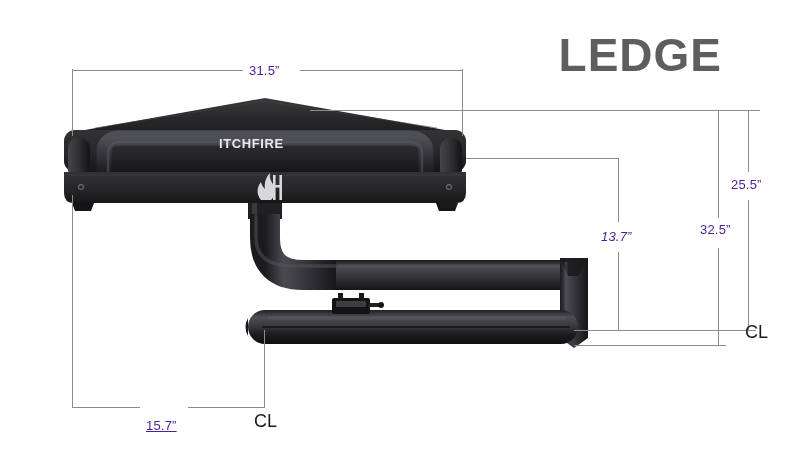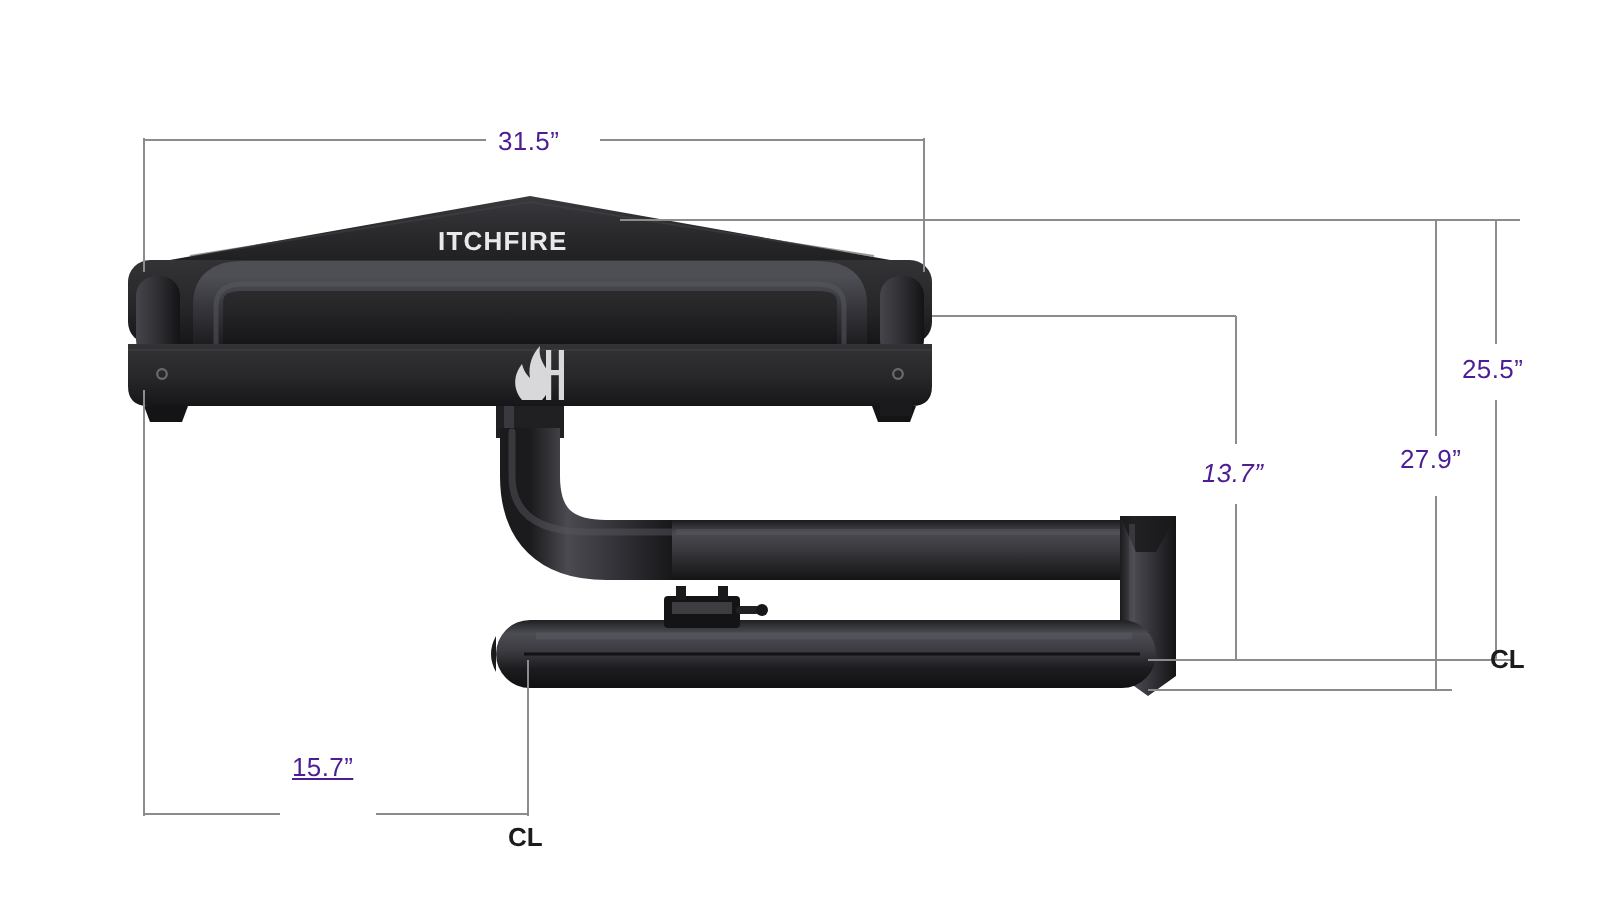--- a/index.html
+++ b/index.html
@@ -28,24 +28,23 @@
     position: absolute;
     font-family: "Liberation Sans", sans-serif;
     font-size: 13px;
     color: #4c1d95;
     white-space: nowrap;
     letter-spacing: 0.2px;
   }
   .cllabel {
     position: absolute;
     font-family: "Liberation Sans", sans-serif;
-    font-size: 13px;
+    font-size: 18px;
     color: #1c1c1c;
     white-space: nowrap;
-    font-weight: bold;
   }
   #product-title {
     position: absolute;
     right: 78px;
     top: 32px;
     font-family: "Liberation Sans", sans-serif;
     font-size: 46px;
     font-weight: bold;
     color: #5e5e5e;
     letter-spacing: 1px;
@@ -53,21 +52,21 @@
   }
   .brandmark {
     position: absolute;
     font-family: "Liberation Sans", sans-serif;
     font-weight: bold;
     color: #e9e9ea;
     white-space: nowrap;
   }
   #brand-wordmark {
     left: 219px;
-    top: 113px;
+    top: 136px;
     font-size: 13px;
     letter-spacing: 0.6px;
   }
 </style>
 </head>
 <body>
 
 <div id="stage">
 
   <svg class="layer" viewBox="0 0 800 450" xmlns="http://www.w3.org/2000/svg">
@@ -217,30 +216,31 @@
         <line x1="72" y1="195" x2="72" y2="408"></line>
 
         <line x1="264" y1="330" x2="264" y2="408"></line>
 
         <line x1="72" y1="407" x2="140" y2="407"></line>
         <line x1="188" y1="407" x2="264" y2="407"></line>
       </g>
     </g>
   </svg>
 
+  <div id="product-title">LEDGE</div>
 
   <div class="brandmark" id="brand-wordmark">ITCHFIRE</div>
 
   <div class="dimlabel" style="left:249px; top:63px;">31.5”</div>
 
   <div class="dimlabel" style="left:601px; top:229px;font-style:italic;">13.7”</div>
 
   <div class="dimlabel" style="left:731px; top:177px;">25.5”</div>
 
-  <div class="dimlabel" style="left:700px; top:222px;">27.9”</div>
-
-  <div class="dimlabel" style="left:146px; top:376px;text-decoration:underline;">15.7”</div>
+  <div class="dimlabel" style="left:700px; top:222px;">32.5”</div>
+
+  <div class="dimlabel" style="left:146px; top:418px;text-decoration:underline;">15.7”</div>
 
   <div class="cllabel" style="left:254px; top:411px;">CL</div>
 
   <div class="cllabel" style="left:745px; top:322px;">CL</div>
 
 </div>
 
 </body></html>

